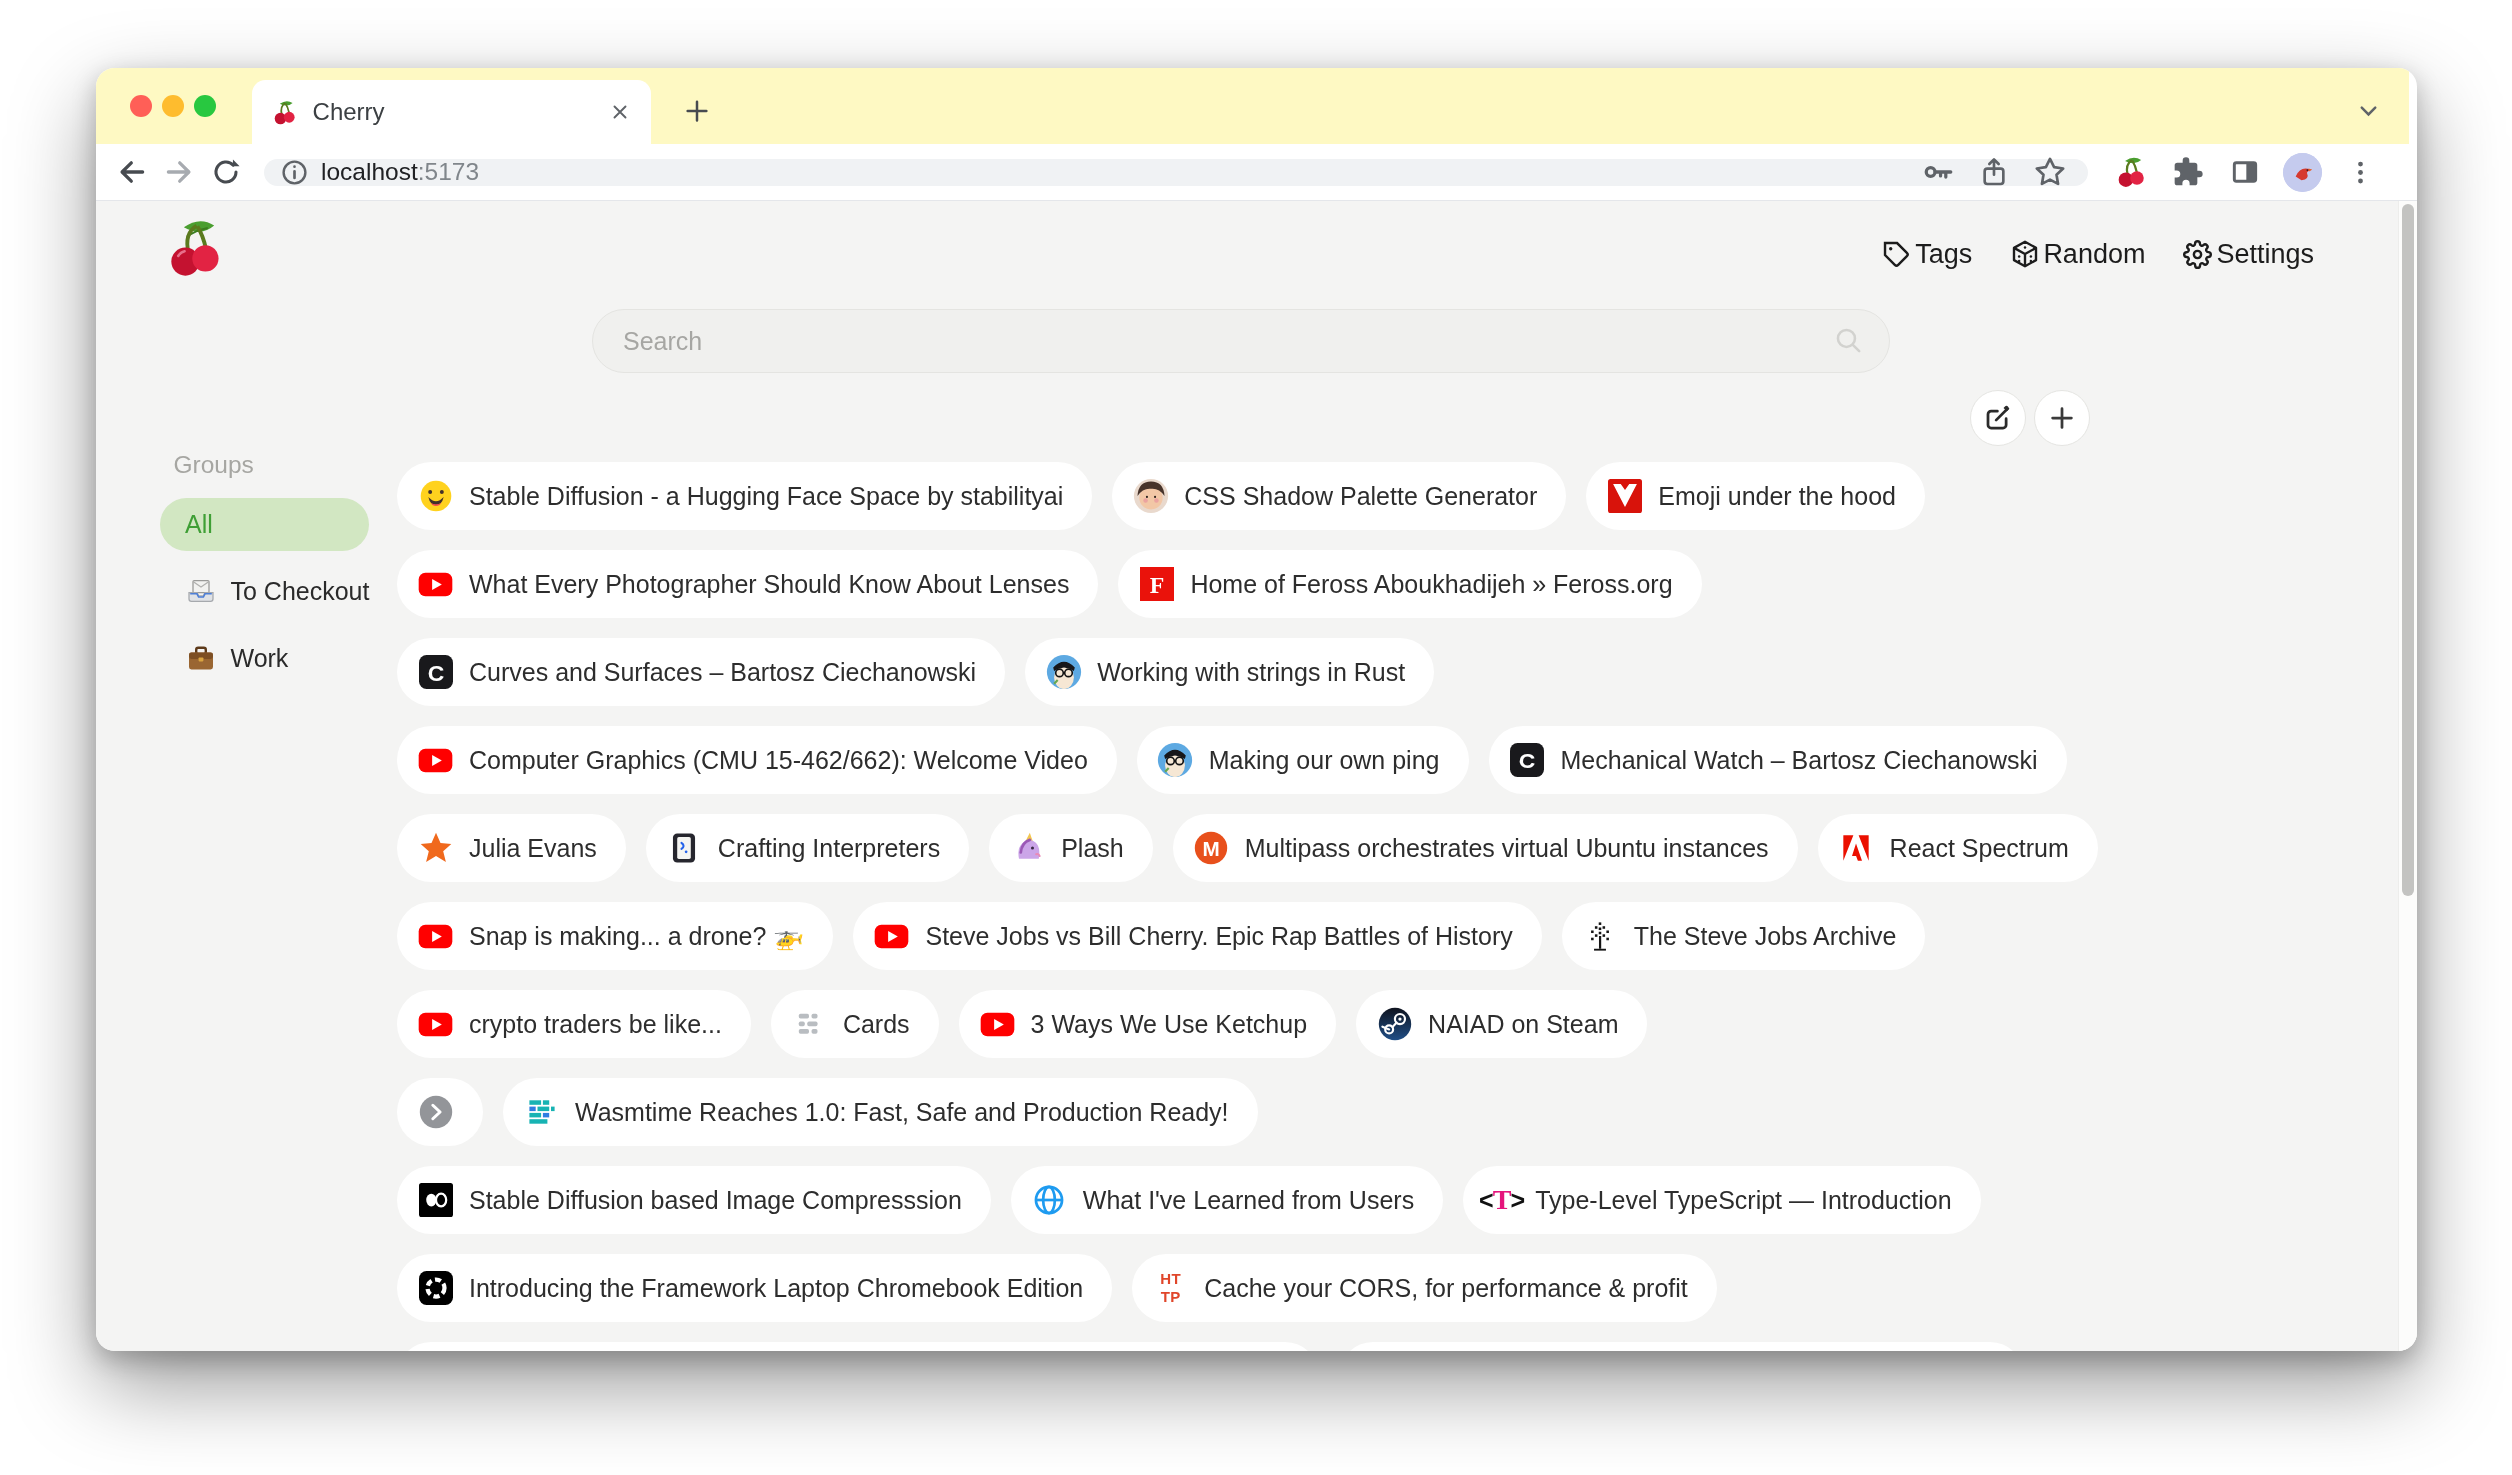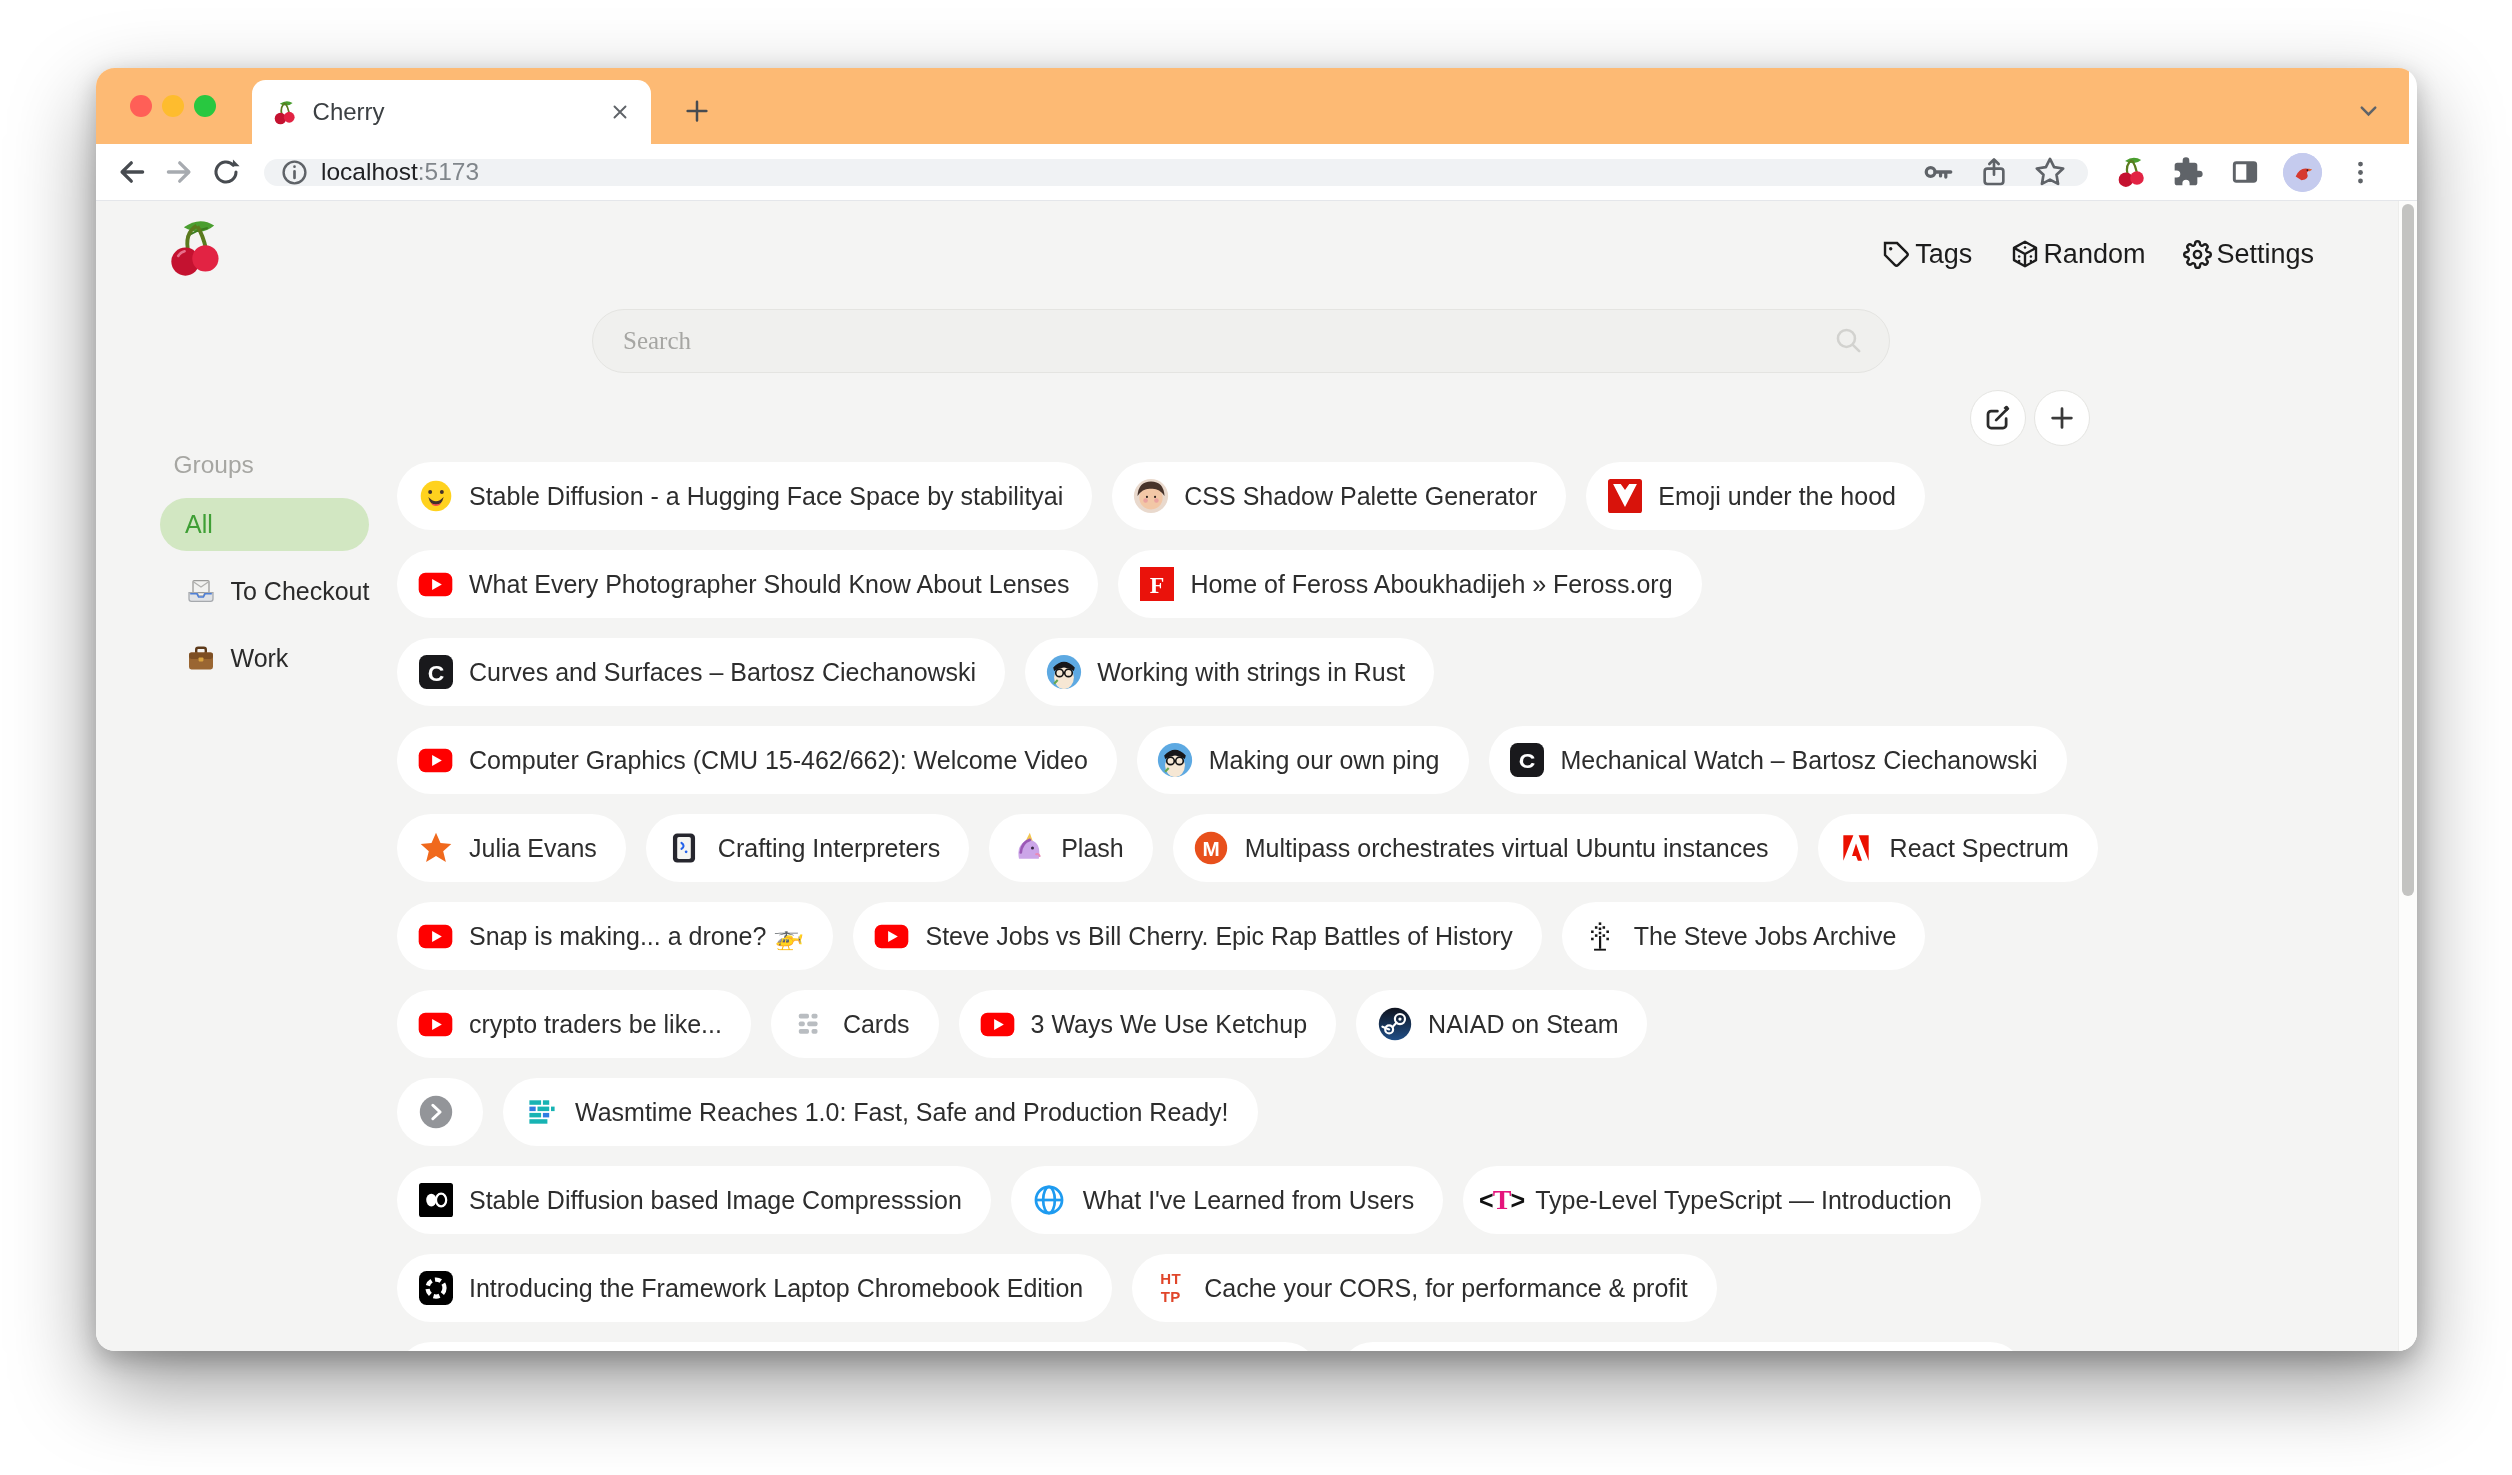--- a/index.html
+++ b/index.html
@@ -3,21 +3,21 @@
 <meta charset="utf-8">
 <style>
   * { margin:0; padding:0; box-sizing:border-box; }
   html,body { width:2512px; height:1475px; background:#ffffff; font-family:"Liberation Sans",sans-serif; overflow:hidden; }
 
   .window { position:absolute; left:96px; top:68px; width:2321px; height:1283px;
     border-radius:18.6px; overflow:hidden; background:#fff;
     box-shadow:0 34px 85px rgba(0,0,0,.40), 0 8.5px 25px rgba(0,0,0,.22); }
 
   
-  .tabbar { position:absolute; left:0; top:0; right:8px; height:76px; background:#fdba74; }
+  .tabbar { position:absolute; left:0; top:0; right:8px; height:76px; background:#fef9c3; }
   .traffic { position:absolute; top:27px; left:34px; display:flex; gap:10px; }
   .light { width:22px; height:22px; border-radius:50%; }
   .light.red{ background:#ff5f57; } .light.yellow{ background:#febc2e; } .light.green{ background:#28c840; }
   .tab { position:absolute; left:156px; top:12px; width:399px; height:64px; background:#fff;
     border-radius:13.5px 13.5px 0 0; display:flex; align-items:center; padding:0 18.6px; }
   .tab-title { margin-left:15px; font-size:24px; color:#3c4043; flex:1; }
   .newtab { position:absolute; left:580px; top:22px; width:41px; height:41px; display:flex; align-items:center; justify-content:center; border-radius:50%; }
   .tabsearch { position:absolute; right:22px; top:24px; width:37px; height:37px; display:flex; align-items:center; justify-content:center; }
 
   
@@ -34,21 +34,21 @@
   .avatar { width:39px; height:39px; border-radius:50%; background:#c5cbee; display:flex; align-items:center; justify-content:center; overflow:hidden; }
 
   
   .content { position:absolute; left:0; top:133px; right:0; bottom:0; background:#f4f4f3; }
   .logo { position:absolute; left:67px; top:15px; }
   .appnav { position:absolute; top:30px; right:103px; height:46px; display:flex; align-items:center; gap:34px; }
   .nav-item { display:flex; align-items:center; gap:0; font-size:27px; color:#1c1c1c; cursor:default; }
 
   .searchbar { position:absolute; left:496px; top:108px; width:1298px; height:64px;
     background:#f0f0ee; border:1.7px solid #e4e4e1; border-radius:34px; display:flex; align-items:center; padding:0 22px 0 30px; }
-  .searchbar input { flex:1; border:none; outline:none; background:transparent; font-size:25px; color:#000000; font-family:Liberation Serif, serif; }
+  .searchbar input { flex:1; border:none; outline:none; background:transparent; font-size:25px; color:#000000; font-family:Liberation Sans, sans-serif; }
   .searchbar input::placeholder { color:#a6a6a3; }
 
   .fab { position:absolute; width:56px; height:56px; border-radius:50%; background:#fff; border:1.7px solid #e5e5e2;
     display:flex; align-items:center; justify-content:center; }
   .fab.edit{ left:1874px; top:189px; } .fab.add{ left:1938px; top:189px; }
 
   
   .sidebar { position:absolute; left:64px; top:250px; width:237px; }
   .groups-heading { font-size:24.5px; color:#a6a6a2; margin-left:13.5px; margin-bottom:18.6px; }
   .group-item { display:flex; align-items:center; gap:13.5px; height:53px; padding:16px 25px; margin-bottom:14.4px;

